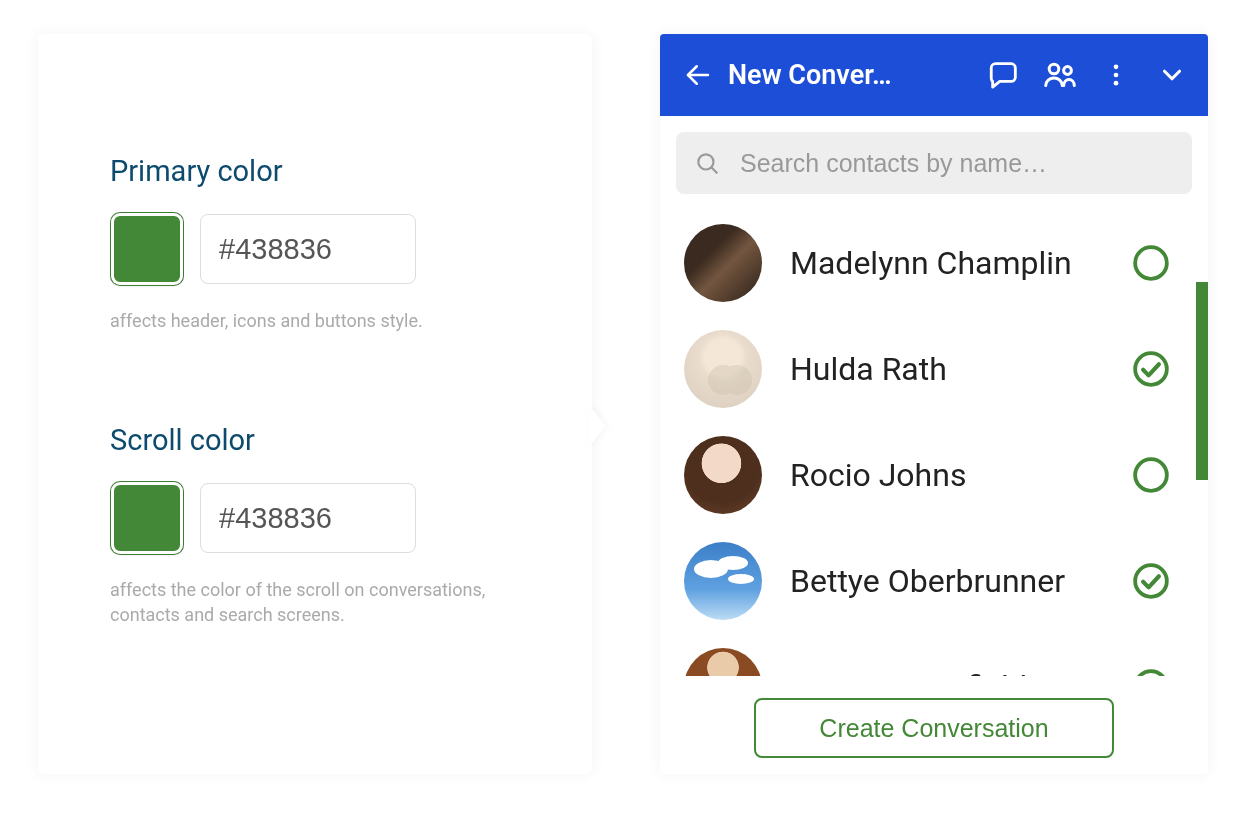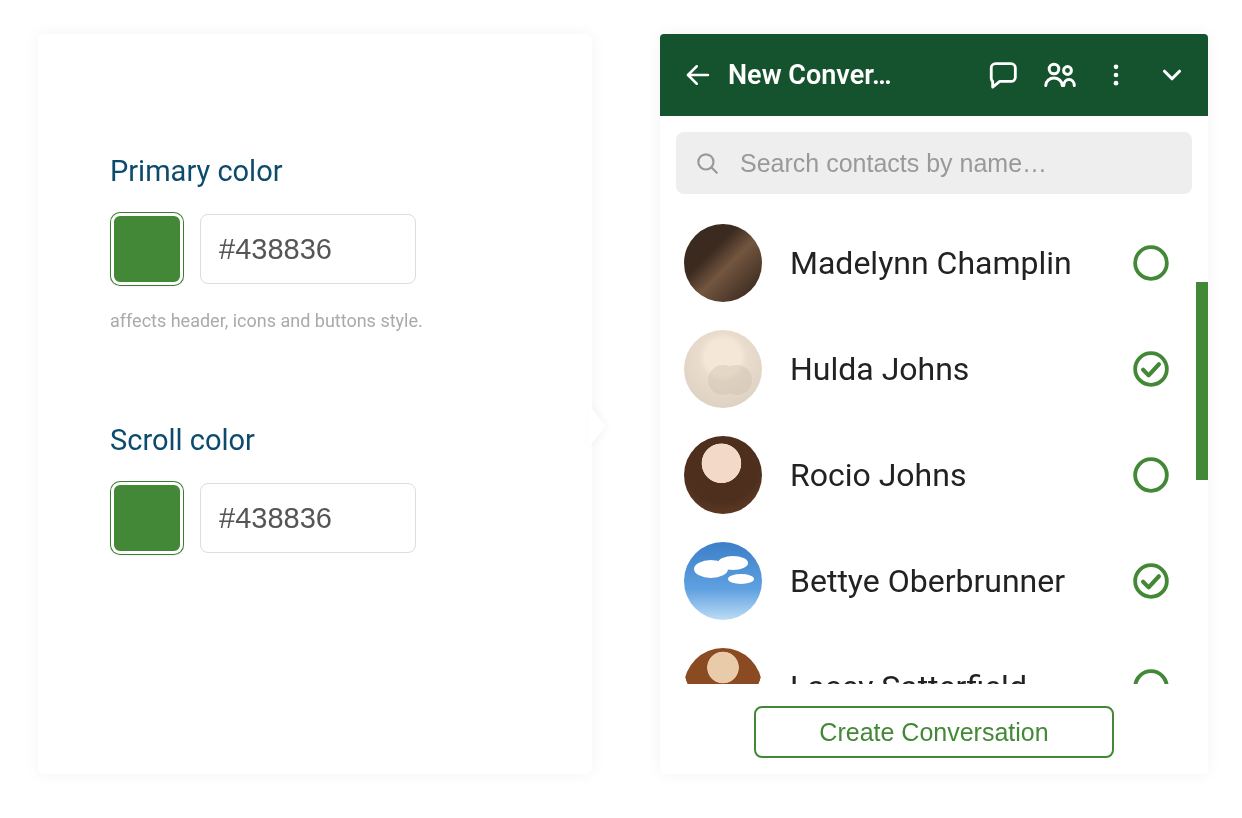--- a/index.html
+++ b/index.html
@@ -81,21 +81,21 @@
       height: 740px;
       background: #fff;
       border-radius: 4px;
       box-shadow: 0 0 16px rgba(0,0,0,0.05);
       display: flex;
       flex-direction: column;
       overflow: hidden;
     }
     .app-header {
       height: 82px;
-      background: #14532d;
+      background: #1d4ed8;
       display: flex;
       align-items: center;
       padding: 0 8px 0 20px;
       gap: 12px;
     }
     .back-btn {
       display: flex;
       align-items: center;
       justify-content: center;
       width: 36px;
@@ -193,21 +193,21 @@
       background: #438836;
     }
     .footer {
       padding: 22px 0 16px;
       display: flex;
       justify-content: center;
       background: #fff;
     }
     .create-btn {
       width: 360px;
-      height: 52px;
+      height: 60px;
       border: 2px solid #438836;
       background: #fff;
       border-radius: 8px;
       color: #438836;
       font-size: 25px;
       font-weight: 500;
       cursor: pointer;
     }
 
     
@@ -231,20 +231,21 @@
     </div>
     <div class="setting-desc">affects header, icons and buttons style.</div>
   </div>
 
   <div class="setting-group">
     <div class="setting-label">Scroll color</div>
     <div class="setting-controls">
       <div class="color-swatch" style="background:#438836"></div>
       <input class="color-input" value="#438836" style="">
     </div>
+    <div class="setting-desc">affects the color of the scroll on conversations, contacts and search screens.</div>
   </div>
 </div>
 
 <div class="app-panel">
   <div class="app-header">
     <div class="back-btn">
       <svg width="30" height="30" viewBox="0 0 24 24" fill="none" stroke="#fff" stroke-width="2" stroke-linecap="round" stroke-linejoin="round">
           <line x1="20" y1="12" x2="4" y2="12"></line>
           <polyline points="11 5 4 12 11 19"></polyline>
         </svg>
@@ -293,21 +294,21 @@
 
   <div class="contact-row">
         <div class="avatar av-a"></div>
         <div class="contact-name">Madelynn Champlin</div>
         <svg class="radio" viewBox="0 0 24 24">
           <circle cx="12" cy="12" r="10" fill="none" stroke="#438836" stroke-width="2.4"></circle>
         </svg>
       </div>
       <div class="contact-row">
         <div class="avatar av-b"></div>
-        <div class="contact-name">Hulda Johns</div>
+        <div class="contact-name">Hulda Rath</div>
         <svg class="radio" viewBox="0 0 24 24">
           <circle cx="12" cy="12" r="10" fill="none" stroke="#438836" stroke-width="2.4"></circle>
           <polyline points="7 12.5 10.5 16 17 9" fill="none" stroke="#438836" stroke-width="2.6" stroke-linecap="round" stroke-linejoin="round"></polyline>
         </svg>
       </div>
       <div class="contact-row">
         <div class="avatar av-c"></div>
         <div class="contact-name">Rocio Johns</div>
         <svg class="radio" viewBox="0 0 24 24">
           <circle cx="12" cy="12" r="10" fill="none" stroke="#438836" stroke-width="2.4"></circle>

